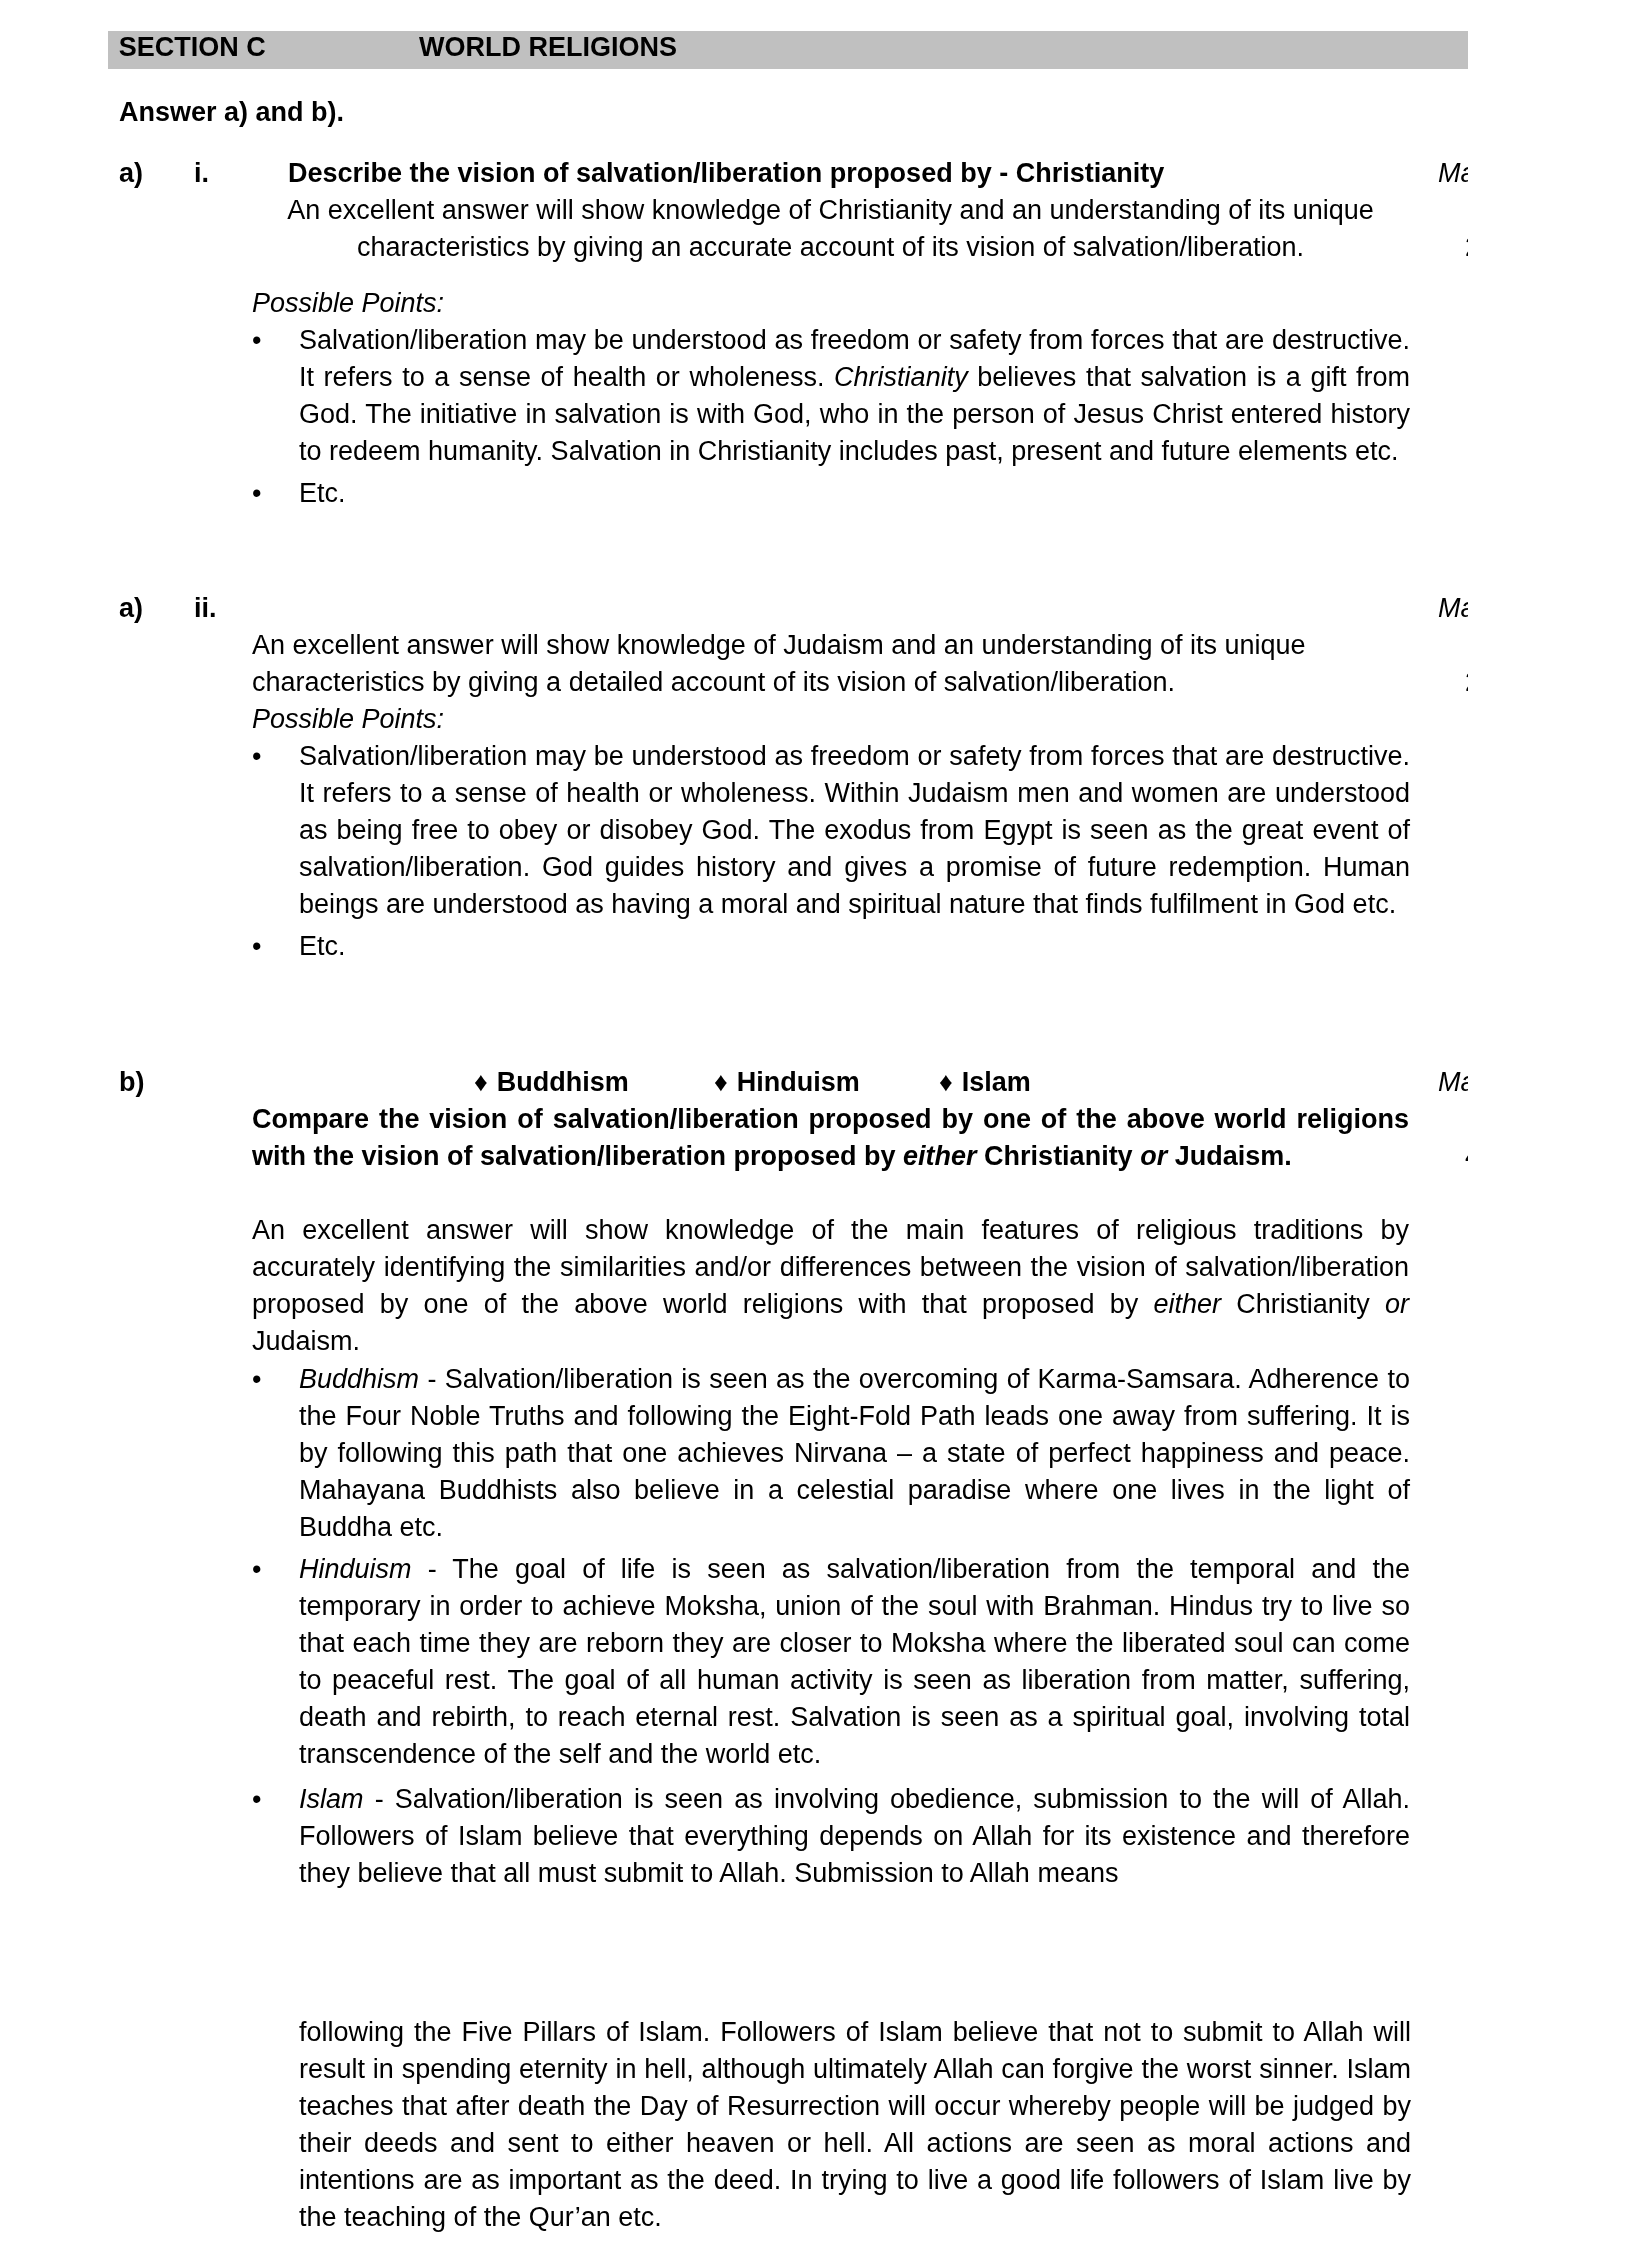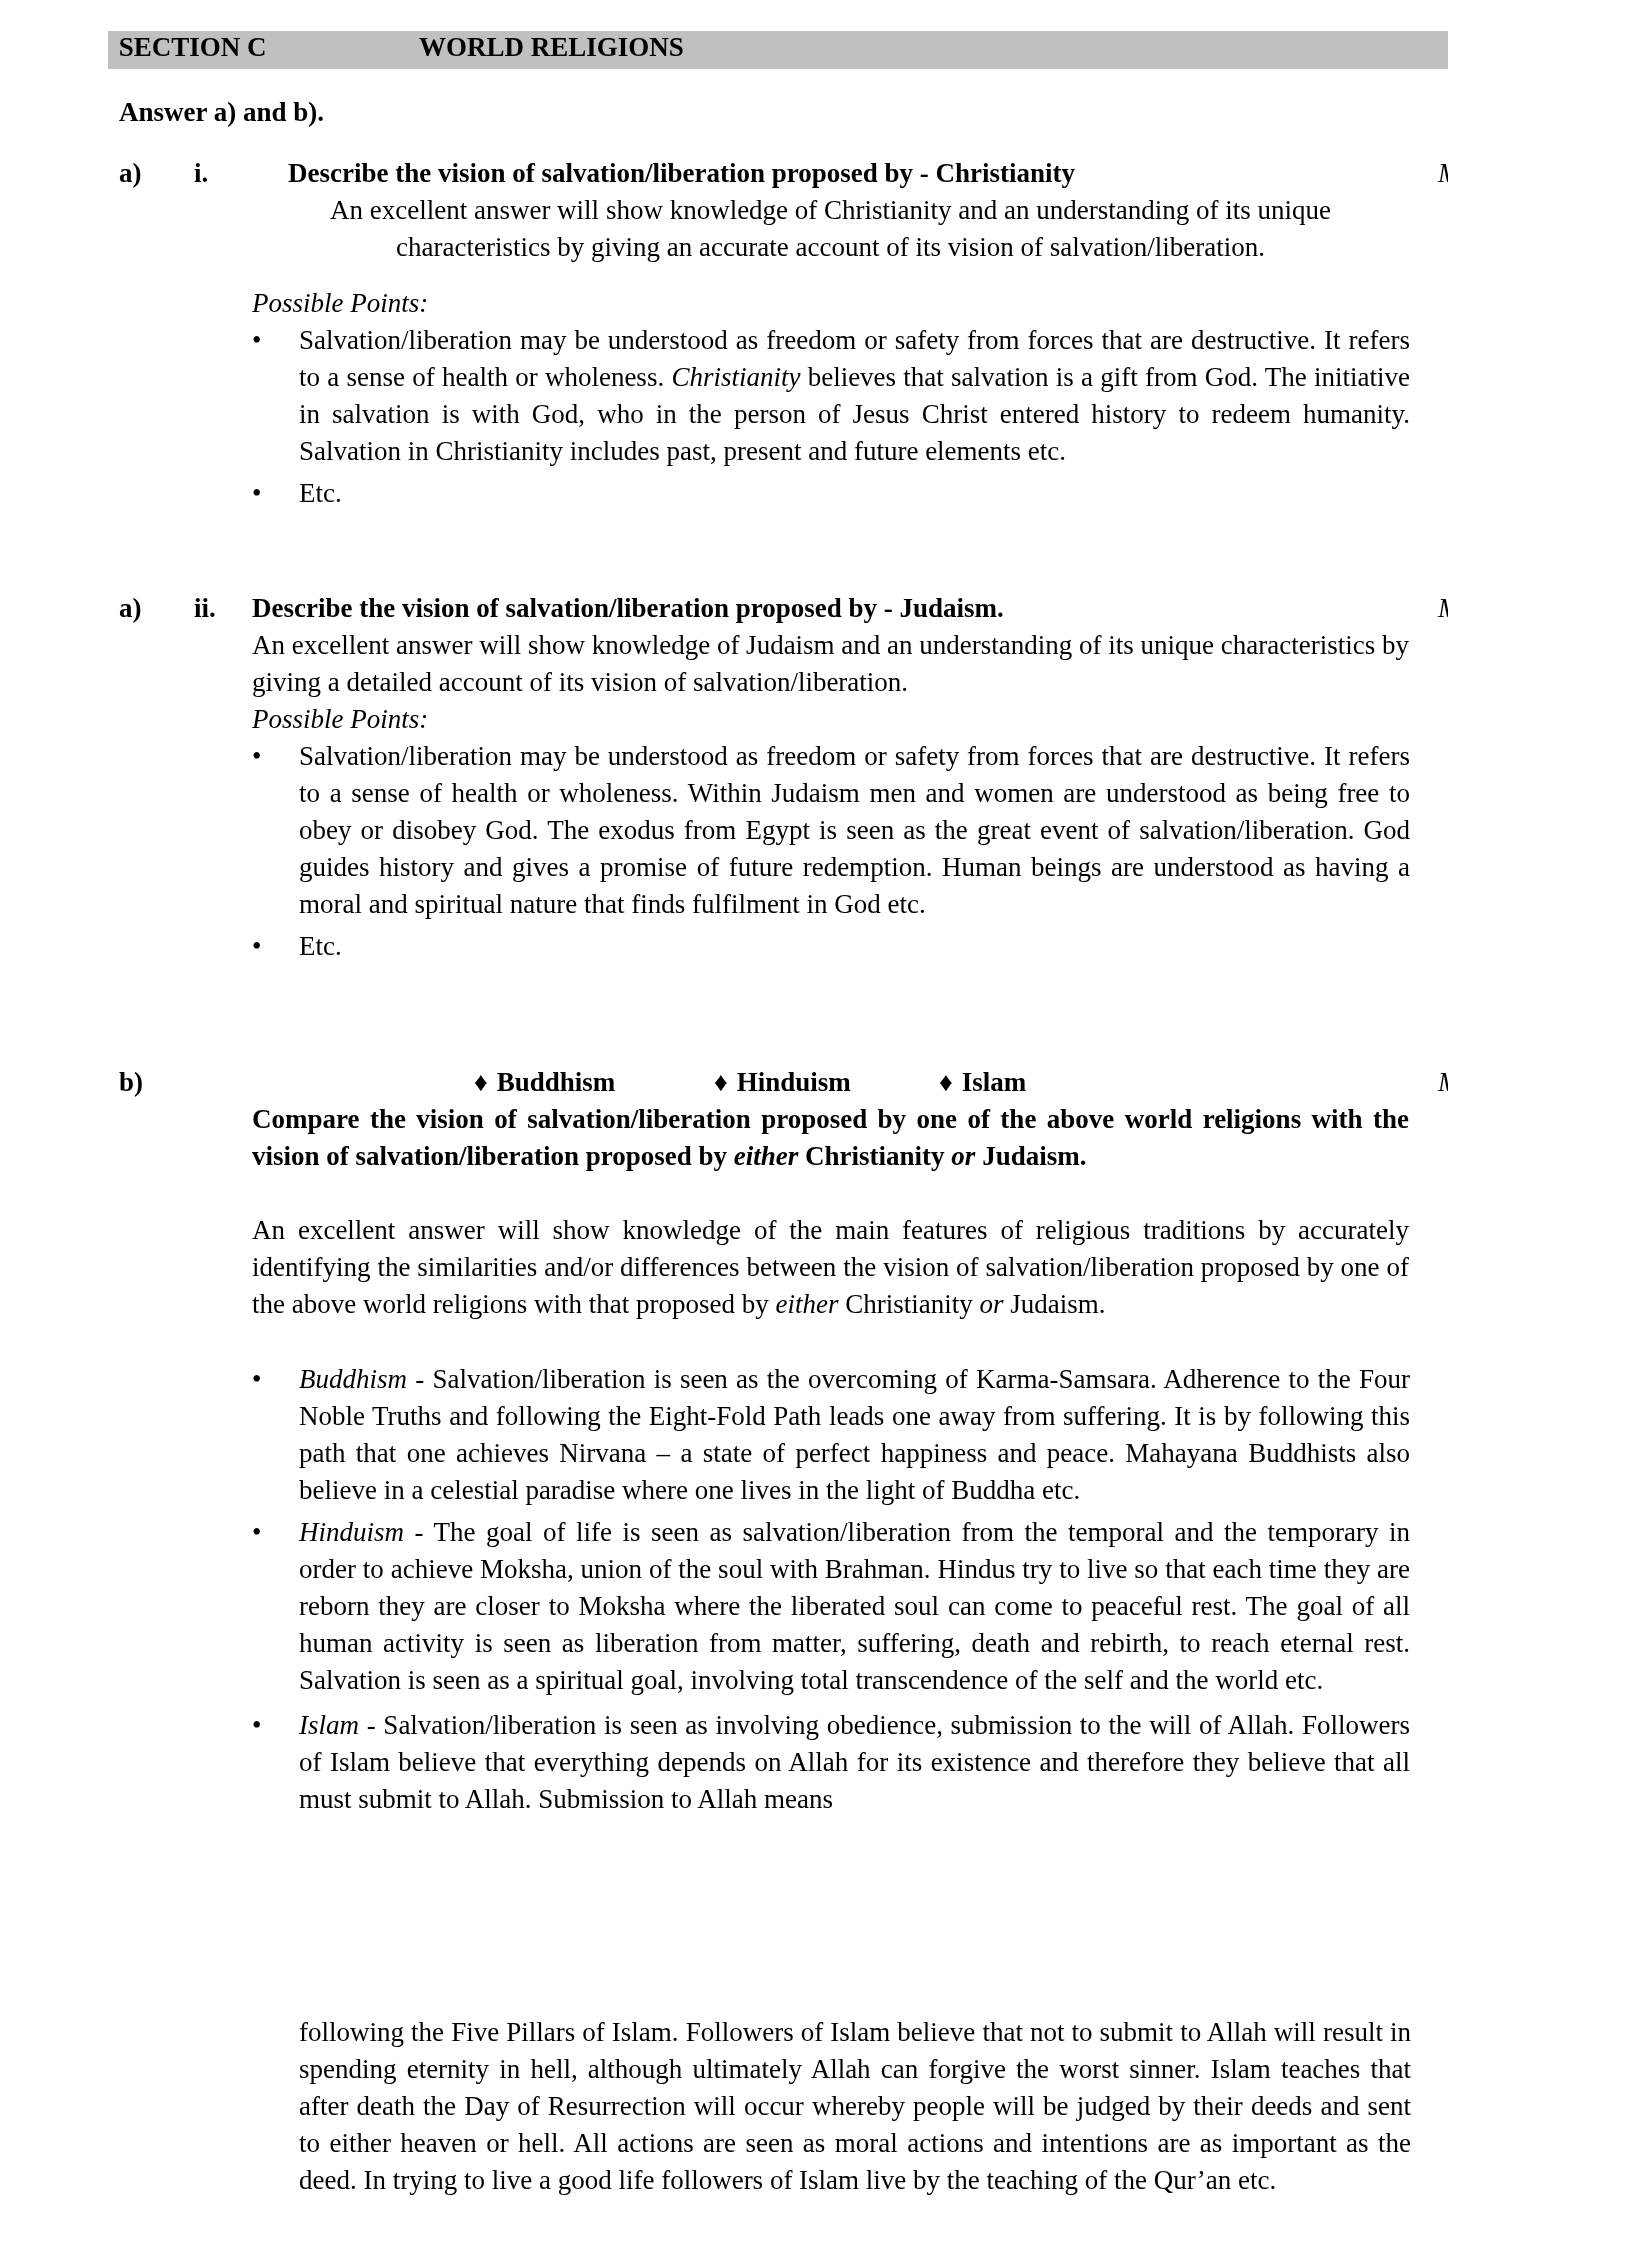--- a/index.html
+++ b/index.html
@@ -1,18 +1,18 @@
 <!DOCTYPE html>
 <html style="font-size:14.4px"><head>
 <meta charset="utf-8">
 <style>
   html,body{margin:0;padding:0;background:#fff;}
   .page{position:relative;width:1448px;height:2263px;background:#ffffff;
-        font-family:Liberation Serif, serif;font-size:27px;line-height:37px;color:#000;
-        overflow:hidden;}
+        font-family:Liberation Sans, sans-serif;font-size:27px;line-height:37px;color:#000;
+        overflow:hidden;padding-left:20px;}
   .abs{position:absolute;}
   .bold{font-weight:bold;}
   .italic{font-style:italic;}
   .just{text-align:justify;}
   .bar{position:absolute;left:108px;top:31px;width:1415px;height:38px;background:#c0c0c0;}
   .bar-label{position:absolute;left:10.8px;top:-1.8px;font-weight:bold;}
   .bar-title{position:absolute;left:311px;top:-1.8px;font-weight:bold;}
   .li{display:flex;}
   .marker{width:47px;flex:none;}
   .litext{flex:1;text-align:justify;}
@@ -47,21 +47,20 @@
       <div class="litext"><span>Salvation/liberation may be understood as freedom or safety from forces that are destructive. It refers to a sense of health or wholeness. </span><i>Christianity</i><span> believes that salvation is a gift from God. The initiative in salvation is with God, who in the person of Jesus Christ entered history to redeem humanity. Salvation in Christianity includes past, present and future elements etc.</span></div>
     </div>
     <div class="li" style="margin-top:4.5px;">
       <span class="marker">•</span>
       <div class="litext">Etc.</div>
     </div>
   </div>
 
   <span class="abs bold" style="left:119px;top:590px;">a)</span>
   <span class="abs bold" style="left:194px;top:590px;">ii.</span>
-  <span class="abs bold" style="left:252px;top:590px;">Describe the vision of salvation/liberation proposed by - Judaism.</span>
   <span class="abs italic" style="left:1438px;top:590px;">Marks</span>
 
   <div class="abs" style="left:252px;top:627px;width:1157px;">An excellent answer will show knowledge of Judaism and an understanding of its unique characteristics by giving a detailed account of its vision of salvation/liberation.</div>
   <span class="abs marks-num" style="left:1465px;top:664px;">20</span>
 
   <div class="abs italic" style="left:252px;top:701px;">Possible Points:</div>
 
   <div class="abs" style="left:252px;top:738px;width:1158px;">
     <div class="li">
       <span class="marker">•</span>

